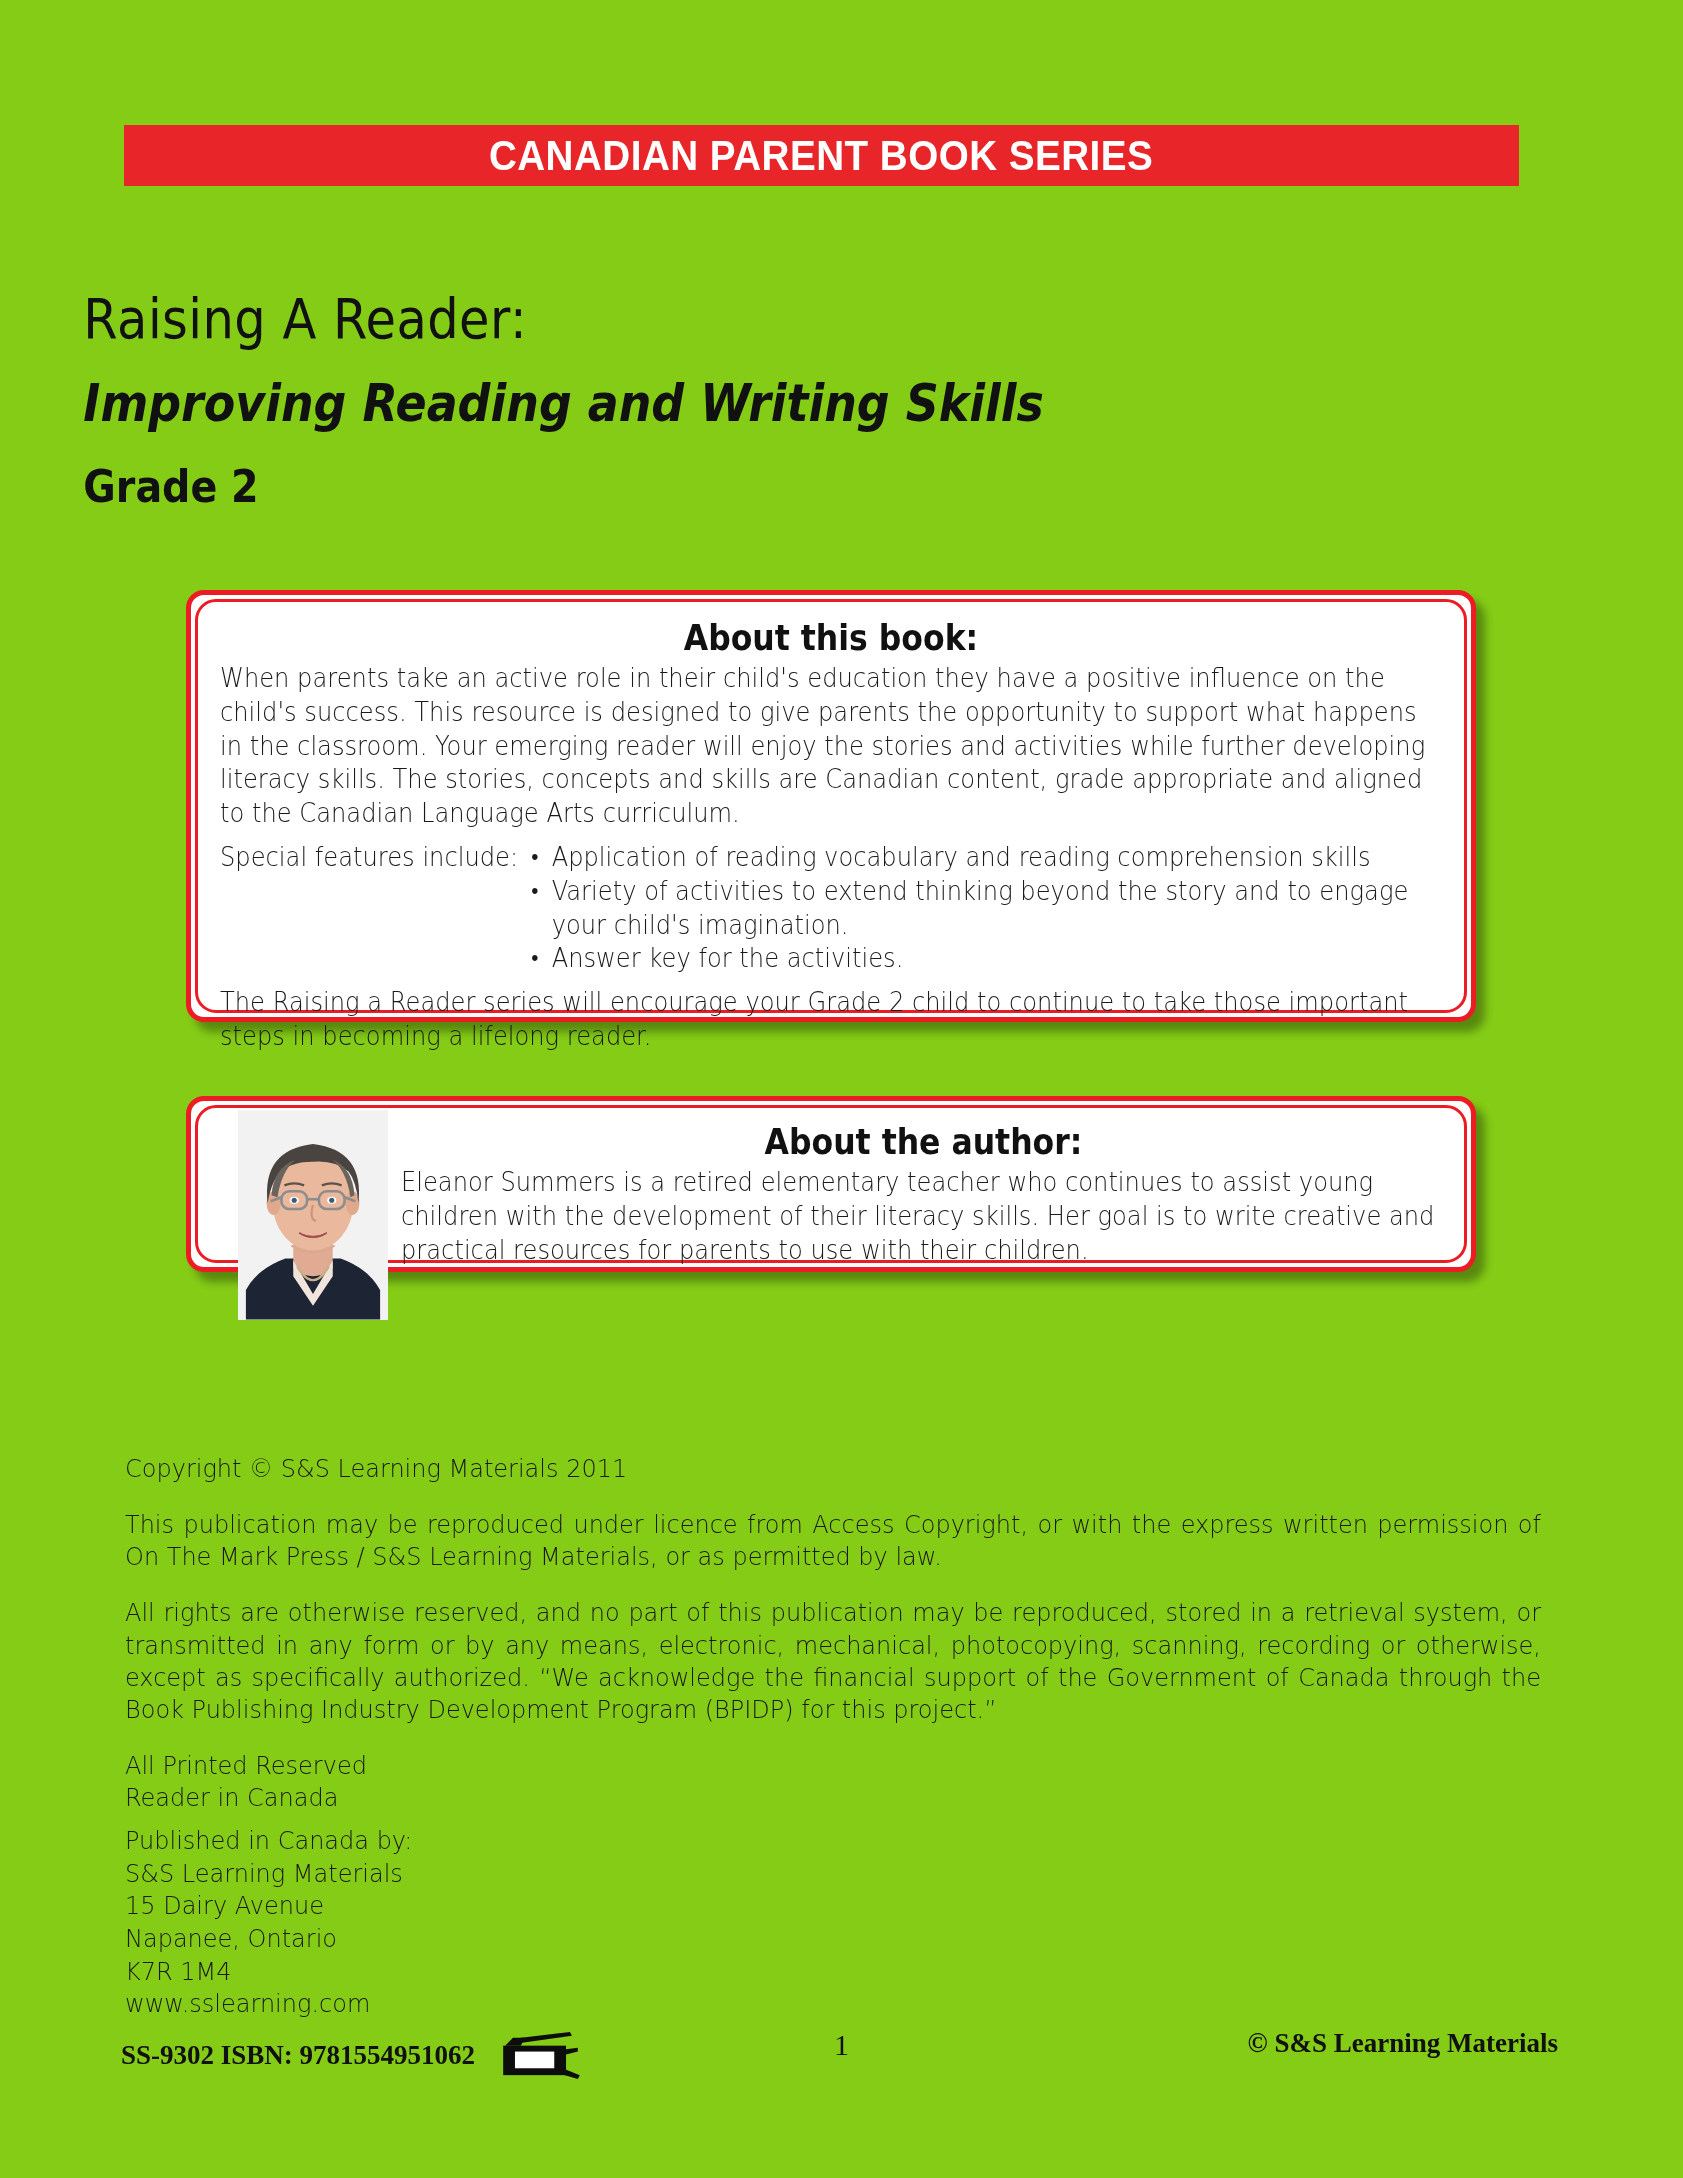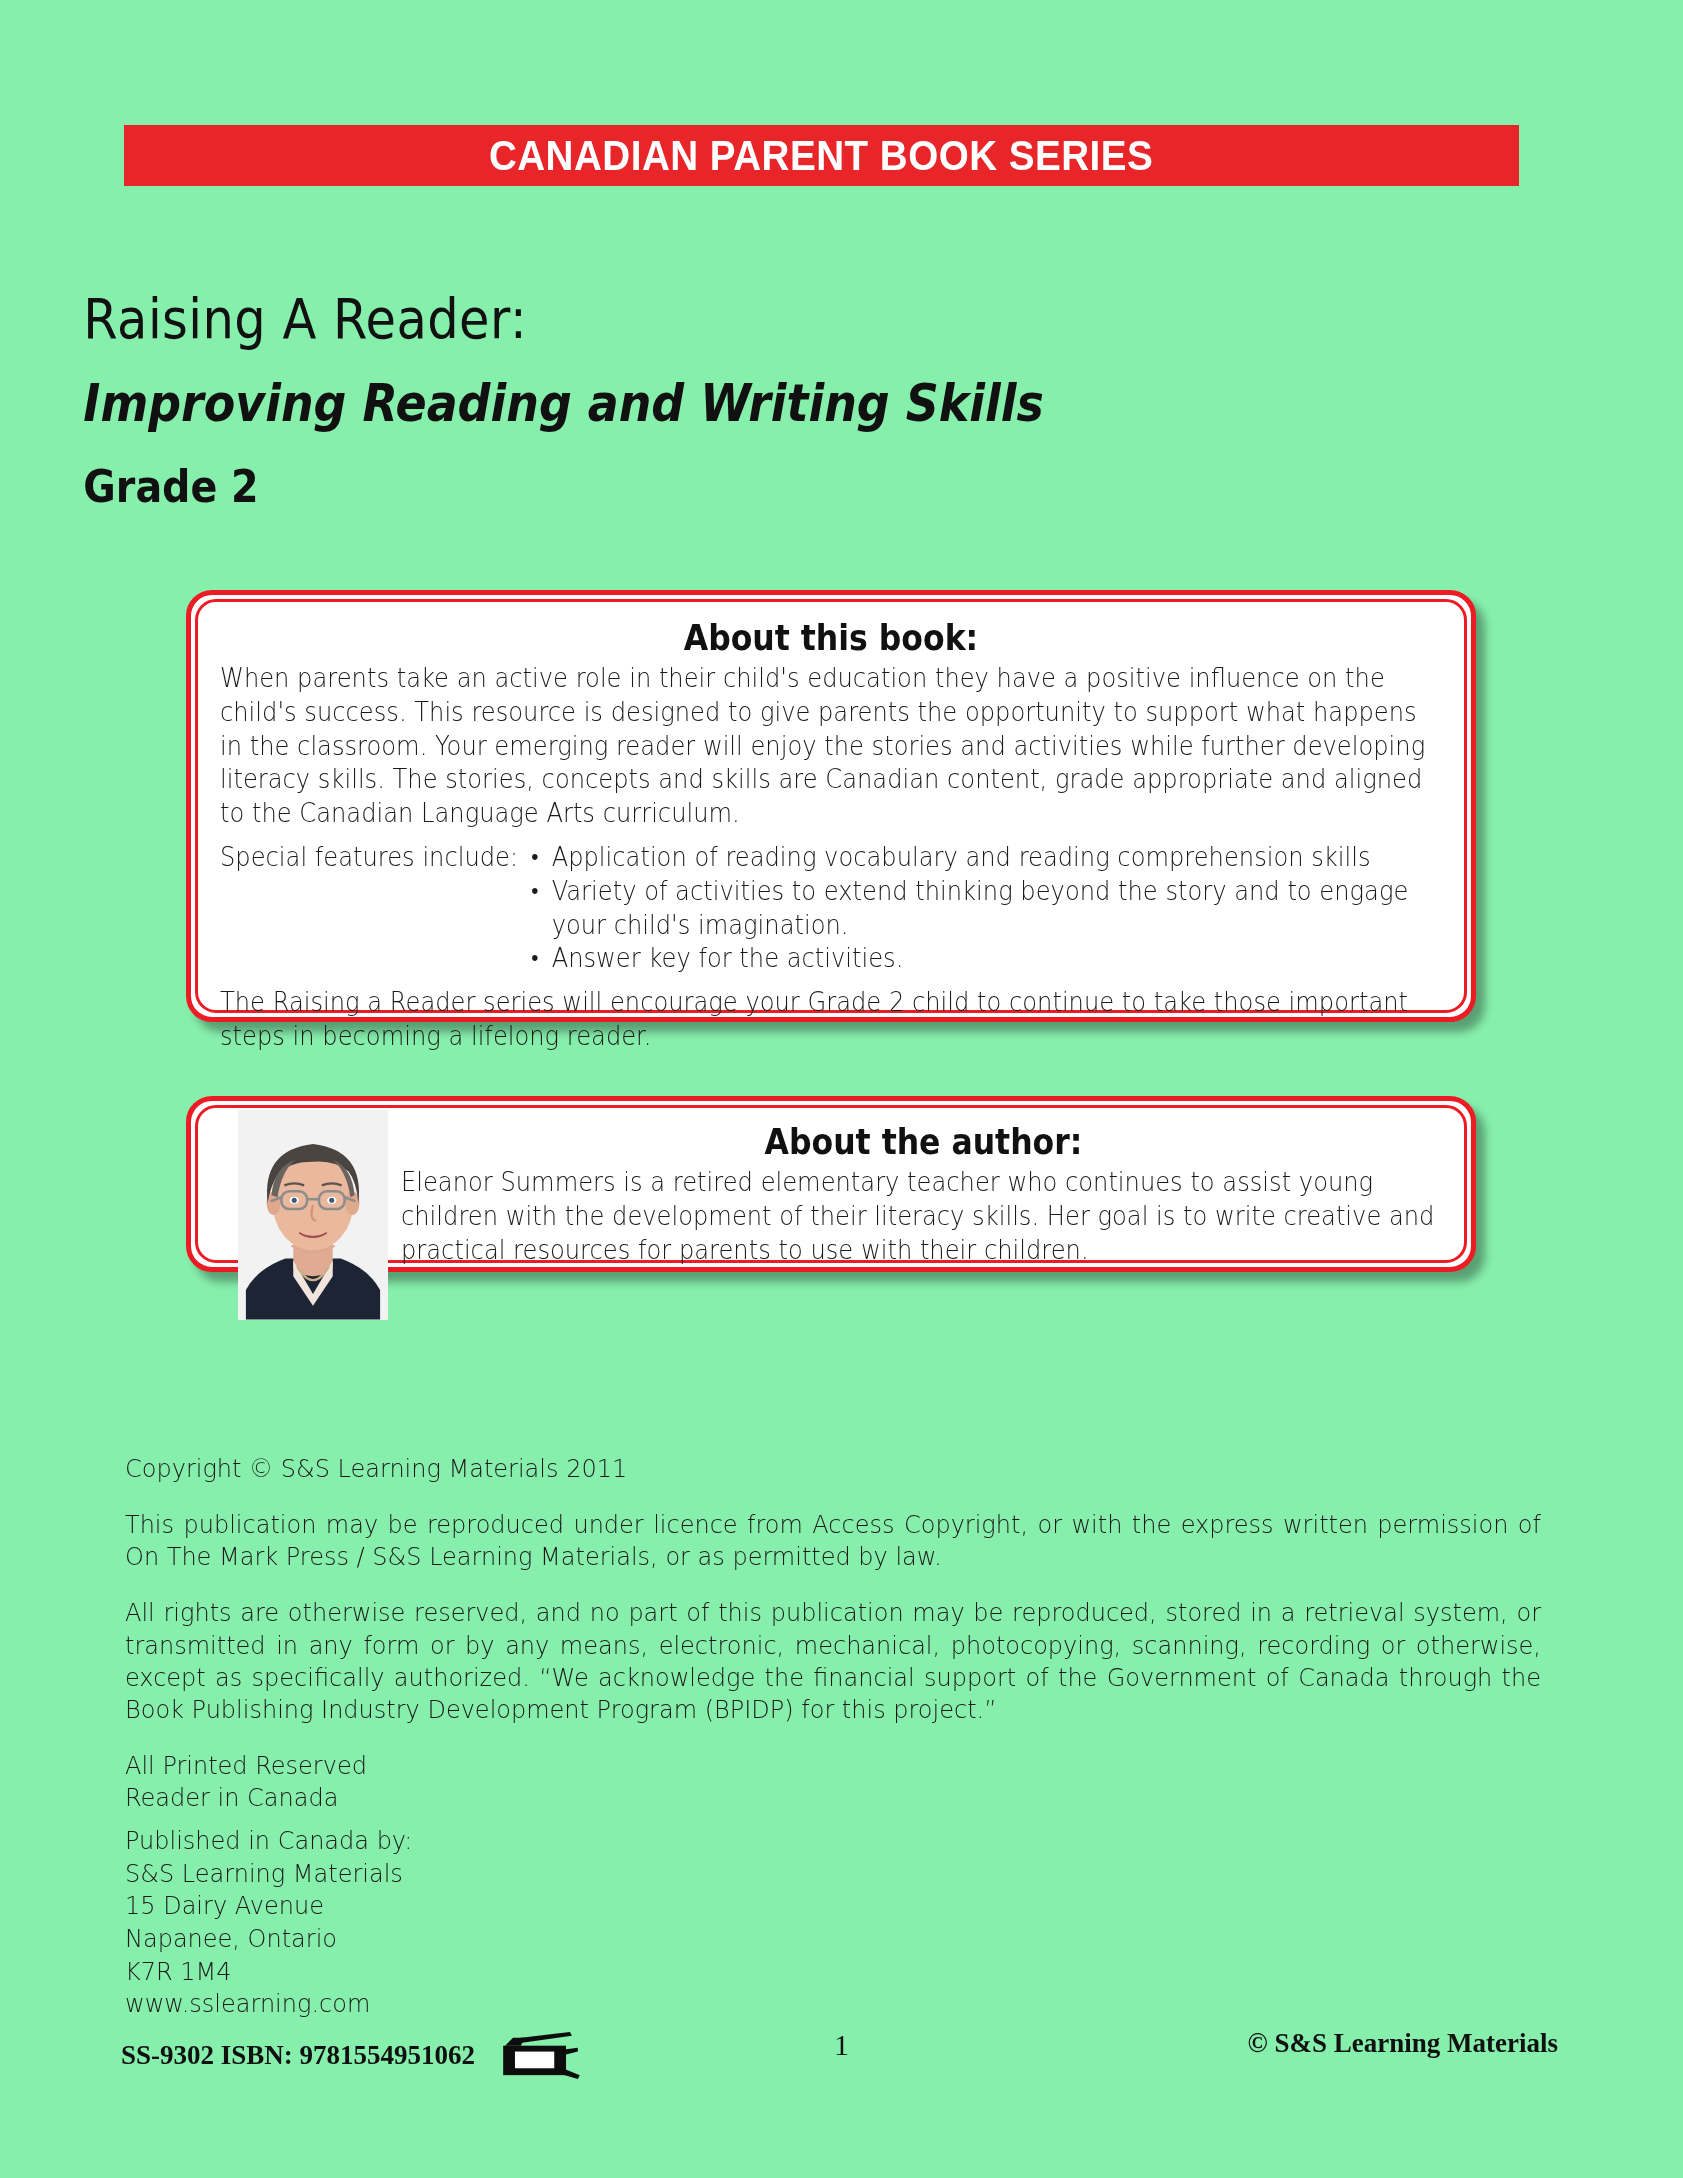--- a/index.html
+++ b/index.html
@@ -12,21 +12,21 @@
     height: 2178px;
     font-family: "Liberation Sans", sans-serif;
     color: #1a1a1a;
     position: relative;
     overflow: hidden;
   }
 
   .page {
     position: absolute;
     inset: 0;
-    background: #86efac;
+    background: #84cc16;
   }
 
   
   .banner {
     position: absolute;
     left: 124px;
     top: 125px;
     width: 1395px;
     height: 61px;
     background: #e8262a;
@@ -78,21 +78,21 @@
     margin-top: 28px;
     transform: scaleX(0.9);
     color: #111;
   }
 
   
   .redbox {
     position: absolute;
     box-sizing: border-box;
     border: 5px solid #ed1c24;
-    border-radius: 26px;
+    border-radius: 18px;
     background: #ffffff;
     box-shadow: 9px 10px 9px rgba(0,0,0,0.33);
   }
   .redbox-inner {
     position: absolute;
     inset: 4px;
     box-sizing: border-box;
     border: 3px solid #ed1c24;
     border-radius: 21px;
     background: #ffffff;

